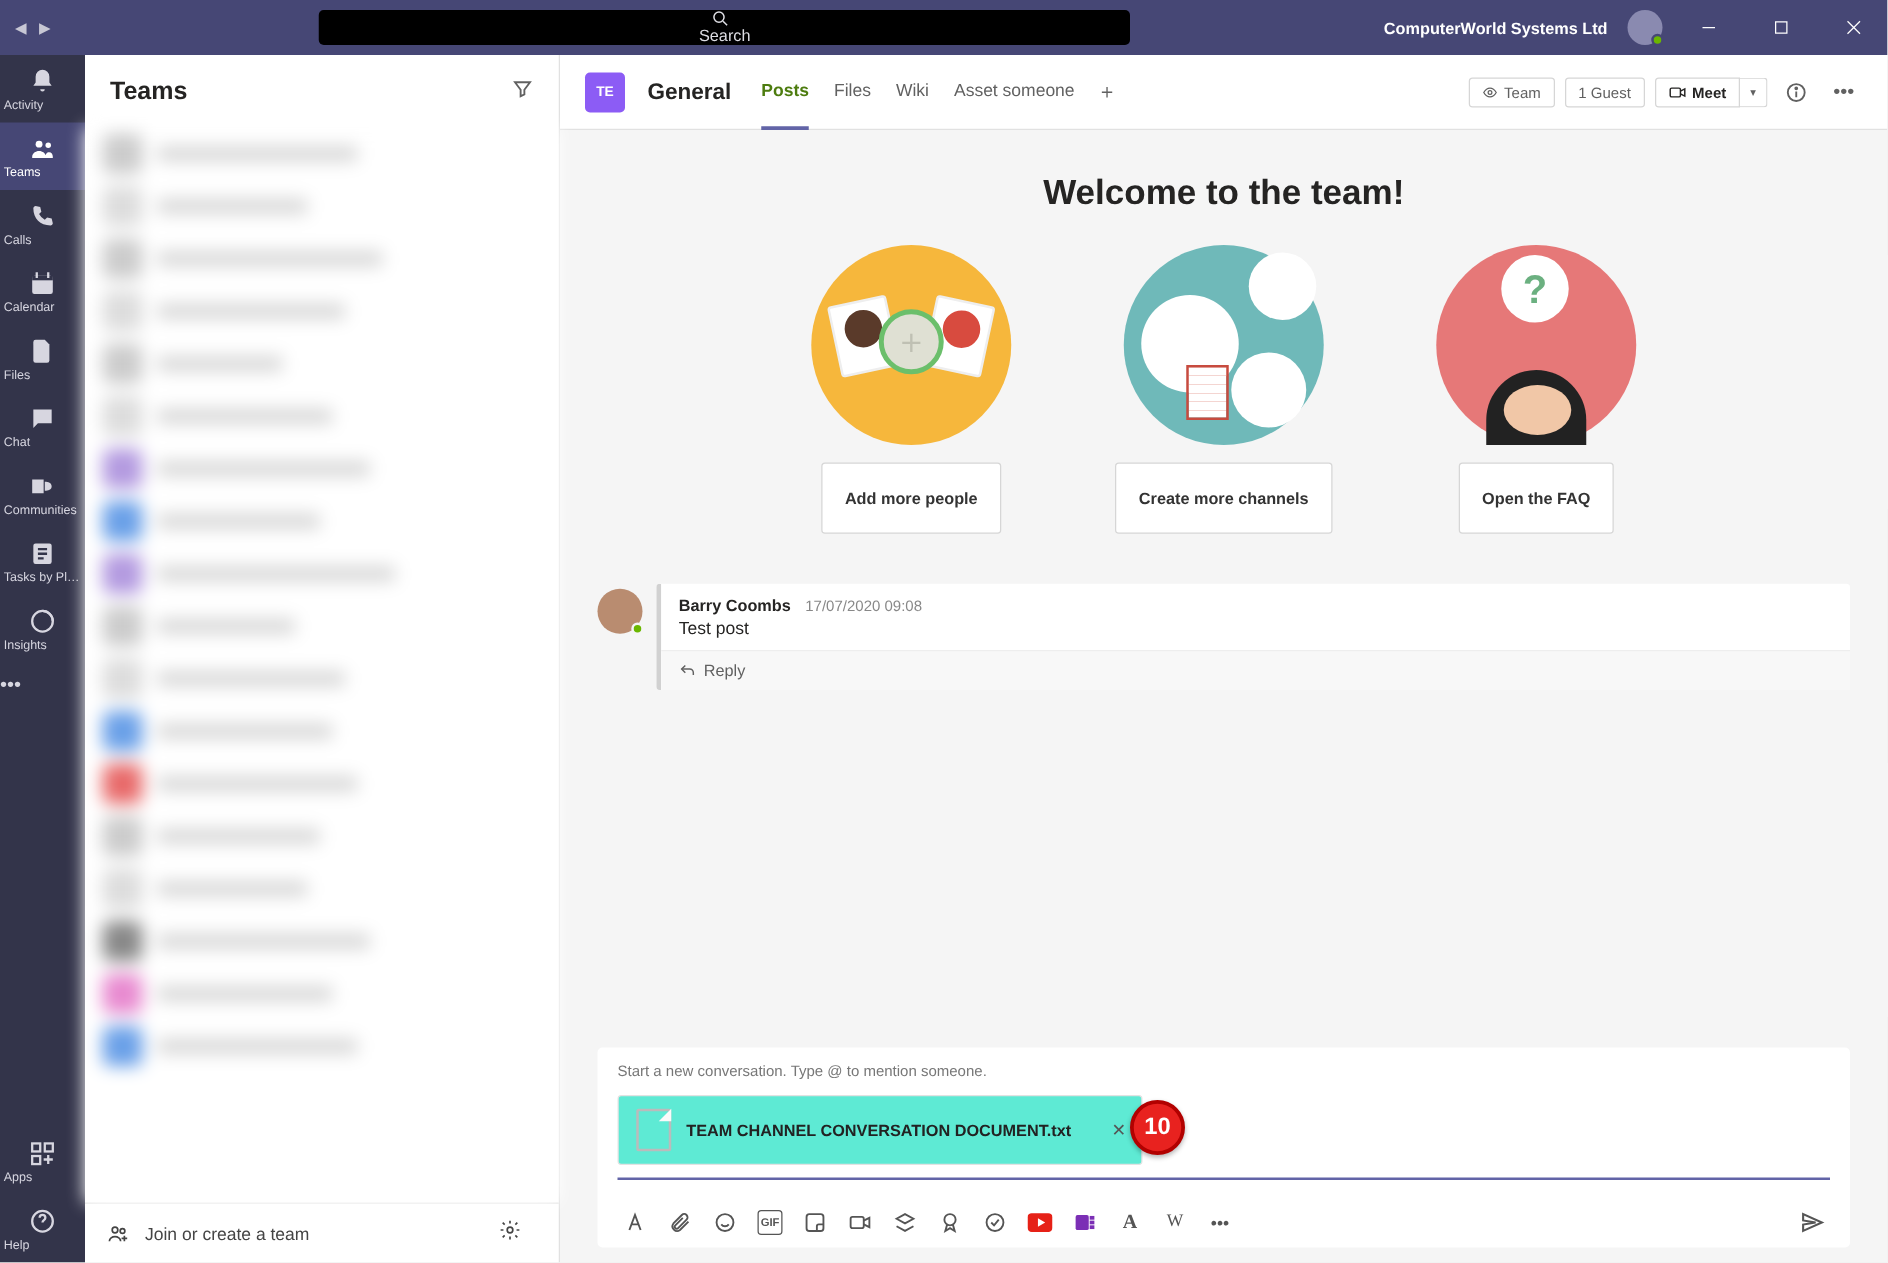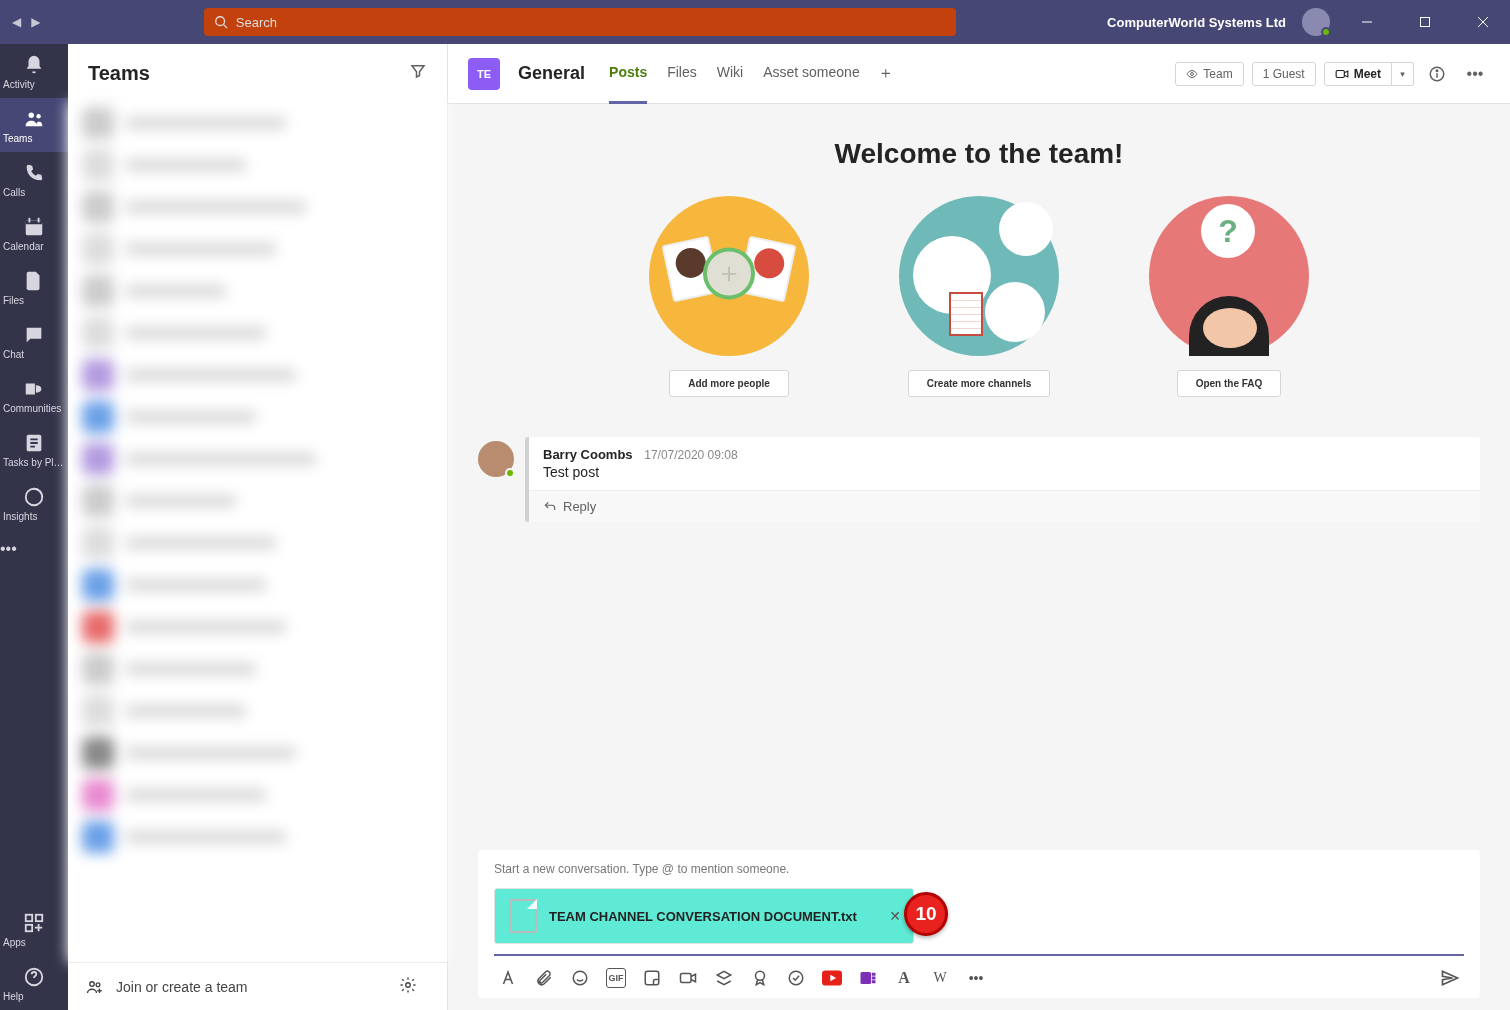--- a/index.html
+++ b/index.html
@@ -2,21 +2,21 @@
 <html><head>
 <meta charset="utf-8">
 <style>
   *{box-sizing:border-box;margin:0;padding:0;font-family:"Segoe UI",Arial,sans-serif;}
   html,body{width:1510px;height:1010px;overflow:hidden;}
   body{display:flex;flex-direction:column;background:#eee;}
   
   .titlebar{height:44px;background:#464775;display:flex;align-items:center;color:#fff;flex:0 0 44px;}
   .nav-arrows{display:flex;gap:10px;padding:0 12px;color:#c7c7d4;font-size:12px;}
   .nav-arrow{cursor:default;}
-  .searchbox{margin-left:auto;margin-right:auto;width:752px;height:28px;background:#c2410c;border-radius:4px;display:flex;align-items:center;padding:0 10px;color:#dedee4;font-size:13px;position:relative;left:0;}
+  .searchbox{margin-left:auto;margin-right:auto;width:649px;height:28px;background:#000000;border-radius:4px;display:flex;align-items:center;padding:0 10px;color:#dedee4;font-size:13px;position:relative;left:0;flex-direction:column;}
   .searchbox svg{width:14px;height:14px;margin-right:8px;}
   .title-right{display:flex;align-items:center;gap:16px;padding-right:6px;}
   .org-name{font-size:13px;font-weight:600;}
   .avatar-sm{width:28px;height:28px;border-radius:50%;background:#8a8ab0;position:relative;}
   .presence{position:absolute;width:10px;height:10px;border-radius:50%;background:#6bb700;border:2px solid #464775;bottom:-1px;right:-1px;}
   .winbtn{width:42px;height:44px;display:flex;align-items:center;justify-content:center;color:#fff;font-size:10px;}
   .winbtn svg{width:12px;height:12px;}
   
   .main{flex:1;display:flex;min-height:0;}
   .rail{width:68px;background:#33344a;display:flex;flex-direction:column;align-items:center;color:#d7d6e0;font-size:10px;}
@@ -56,21 +56,21 @@
   
   .welcome{padding:34px 0 26px;text-align:center;}
   .welcome h1{font-size:28px;font-weight:700;color:#252423;margin-bottom:6px;}
   .welcome p{font-size:15px;color:#616161;}
   .cards{display:flex;justify-content:center;gap:70px;margin-top:26px;}
   .card{width:180px;text-align:center;}
   .circle{width:160px;height:160px;border-radius:50%;margin:0 auto 14px;position:relative;}
   .c1{background:#f6b73c;}
   .c2{background:#6fb9b9;}
   .c3{background:#e67878;}
-  .pill{display:inline-block;border:1px solid #d6d6d6;border-radius:3px;padding:7px 18px;font-size:10px;font-weight:600;color:#333;background:#fff;cursor:pointer;}
+  .pill{display:inline-block;border:1px solid #d6d6d6;border-radius:3px;padding:20px 18px;font-size:13px;font-weight:600;color:#333;background:#fff;cursor:pointer;}
   
   .msgs{padding:14px 30px;}
   .msg{display:flex;gap:11px;}
   .msg-av{width:36px;height:36px;border-radius:50%;background:#b98c70;position:relative;top:4px;}
   .msg-av .presence{border-color:#f5f5f5;}
   .msg-body{flex:1;background:#fff;border-left:4px solid #d1d1d1;border-radius:3px;}
   .msg-head{padding:10px 14px 0;font-size:13px;}
   .author{font-weight:700;color:#252423;}
   .time{color:#888;margin-left:8px;font-size:12px;}
   .msg-txt{padding:2px 14px 10px;font-size:14px;color:#252423;}
@@ -79,21 +79,21 @@
   .composer-wrap{padding:10px 30px 12px;margin-top:auto;}
   .composer{background:#fff;border-radius:4px;padding:12px 16px 0;position:relative;}
   .composer-ph{color:#777;font-size:12px;margin-bottom:12px;}
   .attach{display:flex;align-items:center;gap:12px;background:#5eead4;border:1px solid #e2e2e2;border-radius:3px;padding:10px 14px;width:420px;position:relative;}
   .file-ic{width:28px;height:34px;border:2px solid #bbb;border-radius:2px;position:relative;}
   .file-ic:before{content:"";position:absolute;top:-2px;right:-2px;border-style:solid;border-width:0 0 10px 10px;border-color:transparent transparent #fafafa transparent;}
   .attach-name{font-size:13px;font-weight:600;color:#222;}
   .attach-x{position:absolute;right:12px;top:50%;transform:translateY(-50%);color:#555;font-size:14px;cursor:pointer;}
   .badge-ten{position:absolute;left:410px;top:4px;width:44px;height:44px;border-radius:50%;background:#e8221f;color:#fff;display:flex;align-items:center;justify-content:center;font-size:19px;font-weight:800;border:3px solid #b20100;box-shadow:0 2px 4px rgba(0,0,0,.3);}
   .composer-line{height:2px;background:#6264a7;margin-top:10px;}
-  .tools{display:flex;align-items:center;gap:16px;padding:12px 4px 10px;color:#555;}
+  .tools{display:flex;align-items:center;gap:16px;padding:24px 4px 10px;color:#555;}
   .tools .t{width:20px;height:20px;display:flex;align-items:center;justify-content:center;cursor:pointer;}
   .tools .send{margin-left:auto;}
   
   .c1 .plus{position:absolute;left:50%;top:50%;transform:translate(-50%,-55%);width:52px;height:52px;border-radius:50%;background:#dfe0d3;border:4px solid #6bbf6b;display:flex;align-items:center;justify-content:center;color:#bfc0b3;font-size:28px;font-weight:300;}
   .c1 .pic{position:absolute;width:48px;height:58px;background:#fff;border:2px solid #eee;border-radius:3px;}
   .c1 .pA{left:18px;top:44px;transform:rotate(-12deg);}
   .c1 .pB{right:18px;top:44px;transform:rotate(12deg);}
   .c1 .pA:before,.c1 .pB:before{content:"";position:absolute;left:8px;top:6px;width:30px;height:30px;border-radius:50%;}
   .c1 .pA:before{background:#5a3a2a;}
   .c1 .pB:before{background:#d84b3f;}

